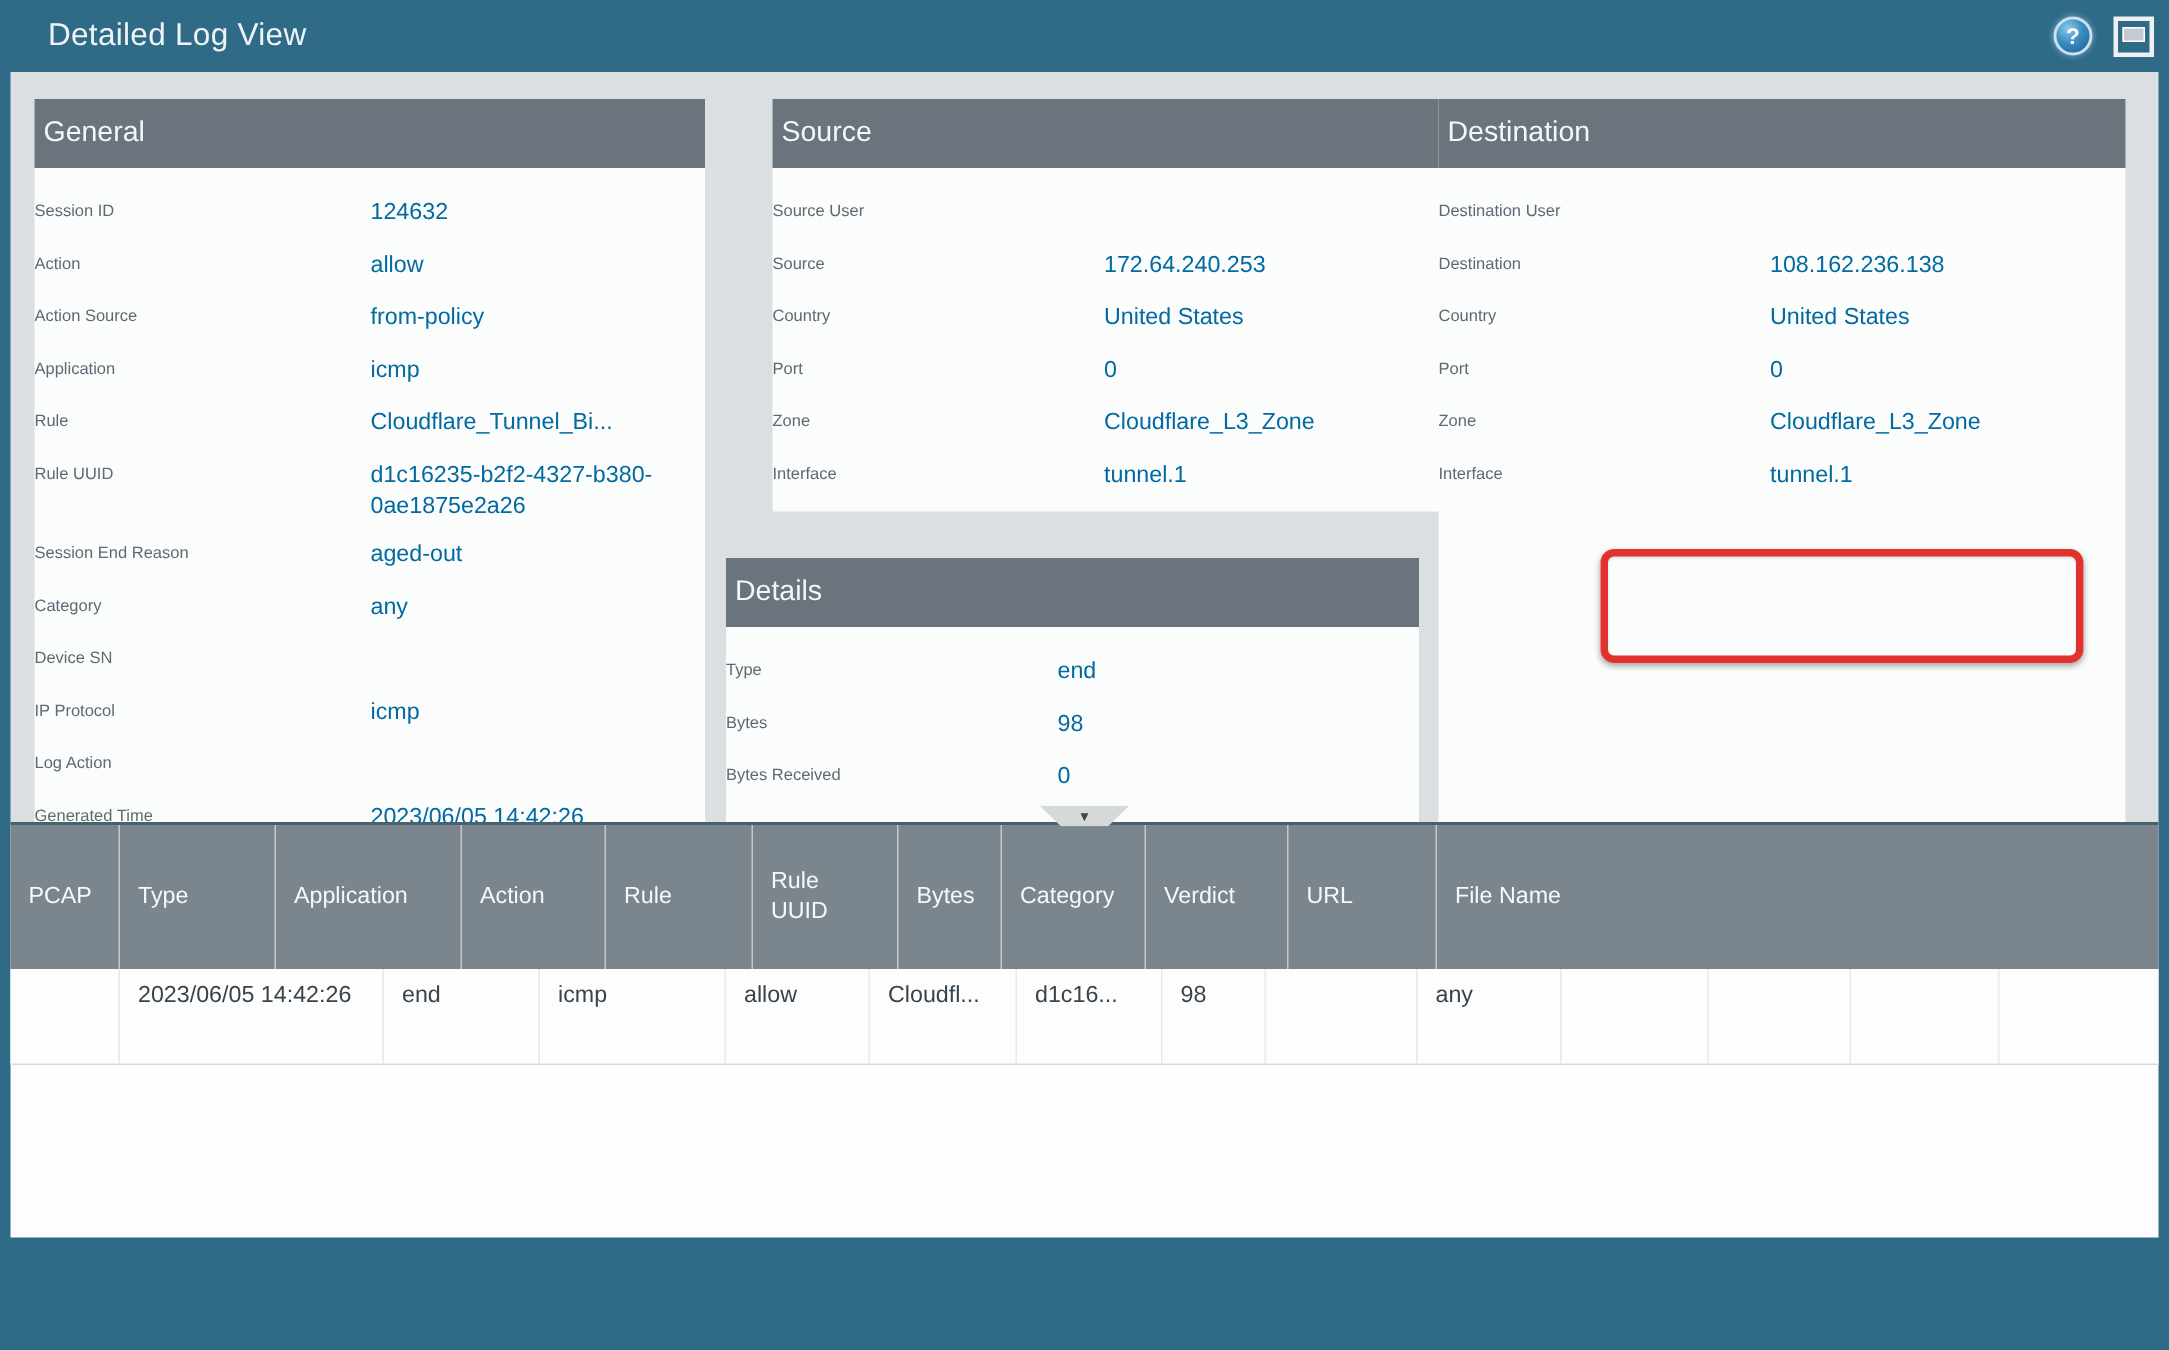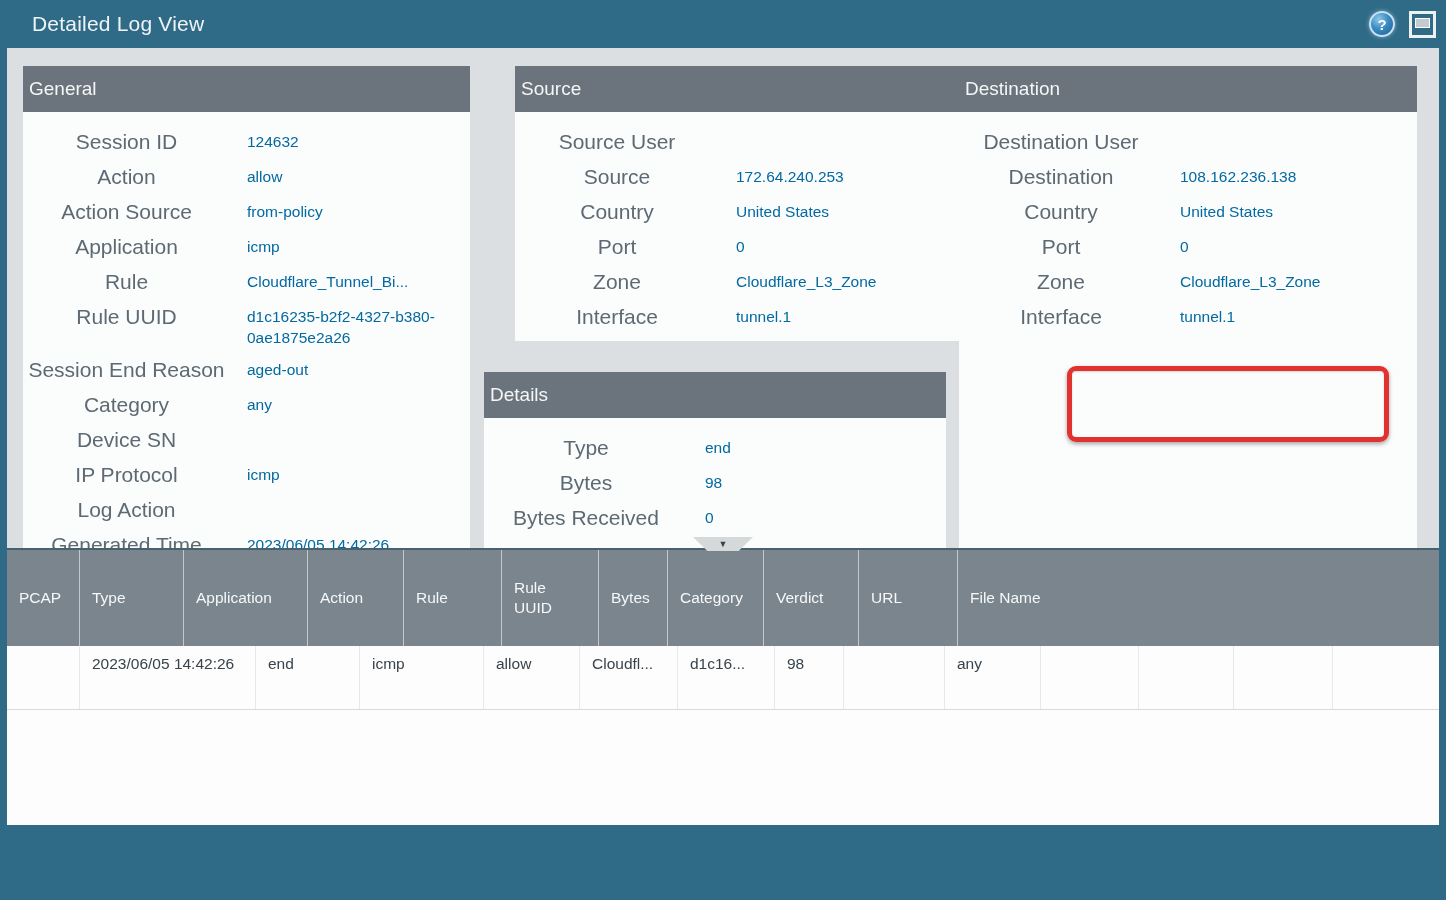--- a/index.html
+++ b/index.html
@@ -54,21 +54,21 @@
   .panel-source { left:477px; width:462px; top:18px; height:275px;margin-left:31px; }
   .panel-source .panel-body { height:229px; }
   .panel-details{ left:477px; width:462px; top:324px; height:176px; }
   .panel-details .panel-body { height:130px; }
   .panel-destination { left:952px; width:458px; top:18px; height:482px; }
   .panel-destination .panel-body { height:436px; }
 
   .prow { display:flex; min-height:35px; align-items:flex-start; line-height:21px; padding-top:6px; }
   .prow.uuid-row { min-height:53px; }
   .plabel {
-    width:207px; text-align:center; color:#5d6a73; font-size:21px; flex-shrink:0;
+    width:207px; text-align:left; color:#5d6a73; font-size:11px; flex-shrink:0;
   }
   .panel-source .plabel, .panel-details .plabel, .panel-destination .plabel { width:204px; }
   .pvalue {
     margin-left:17px; color:#0369a1; font-size:15.5px; max-width:200px;
     overflow-wrap:break-word;
   }
   .panel-source .pvalue, .panel-destination .pvalue { max-width:225px; }
 
   .highlight-box {
     position:absolute; border:5px solid #e23230; border-radius:9px;

